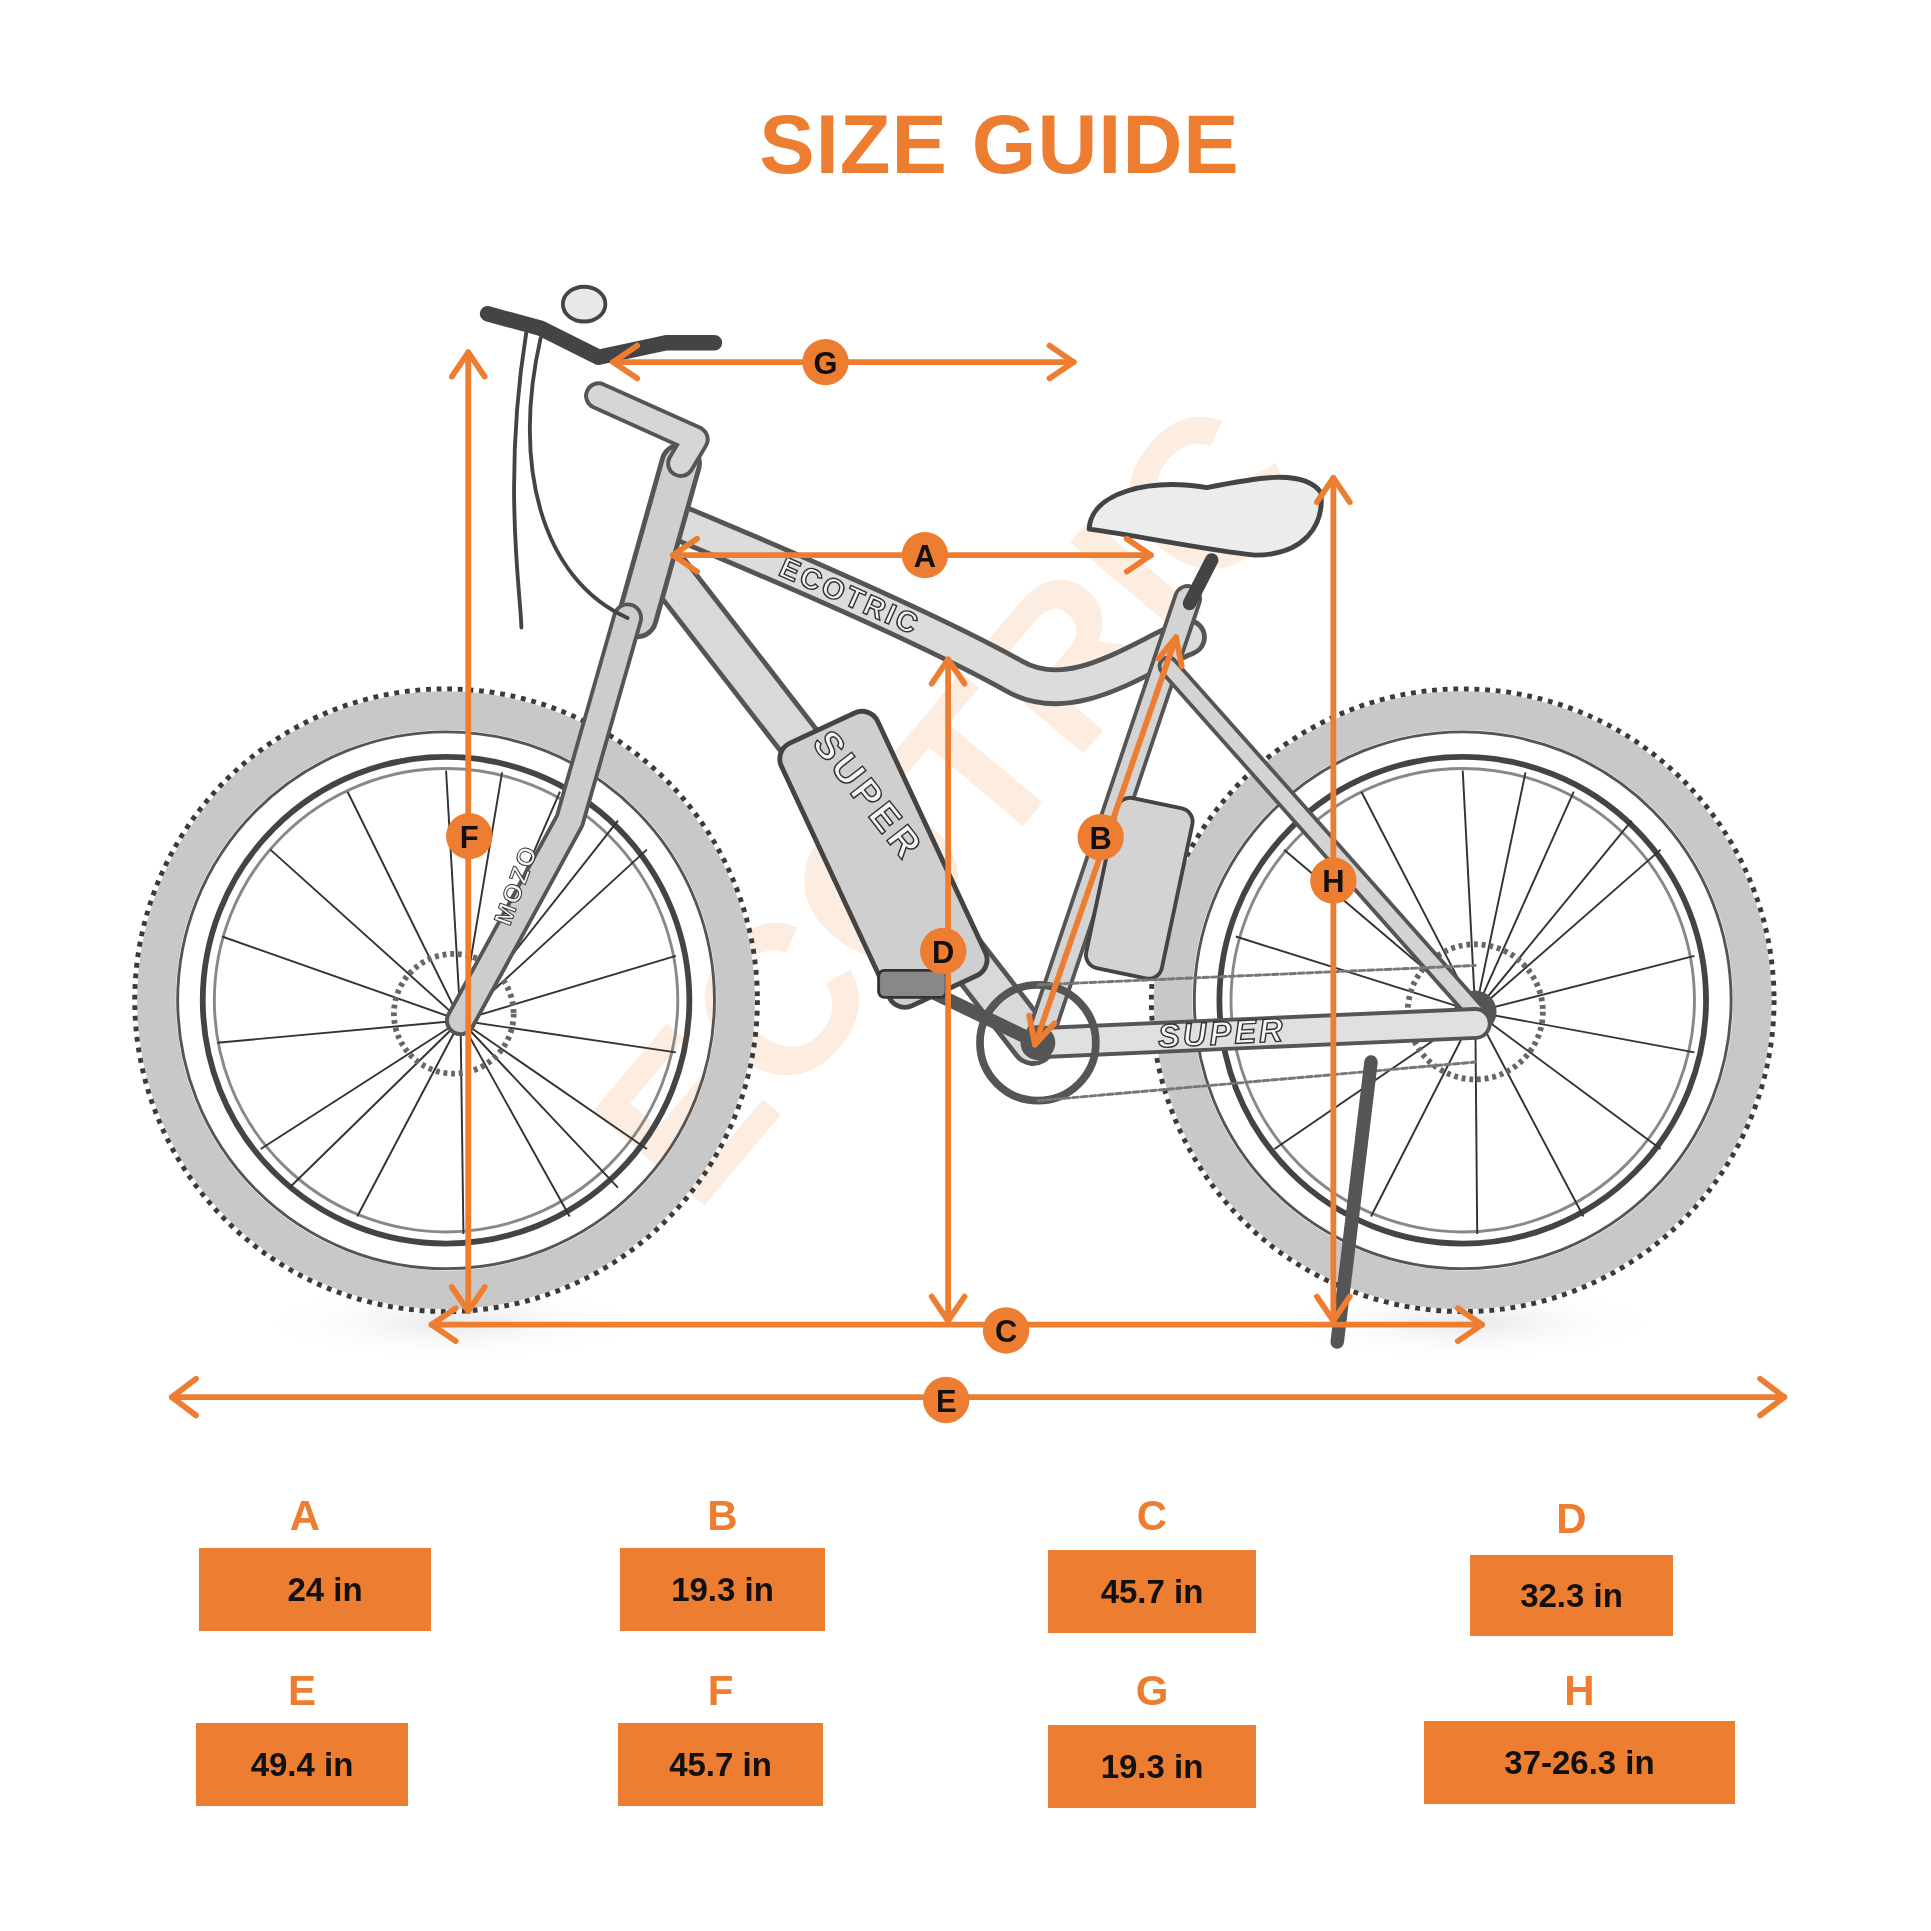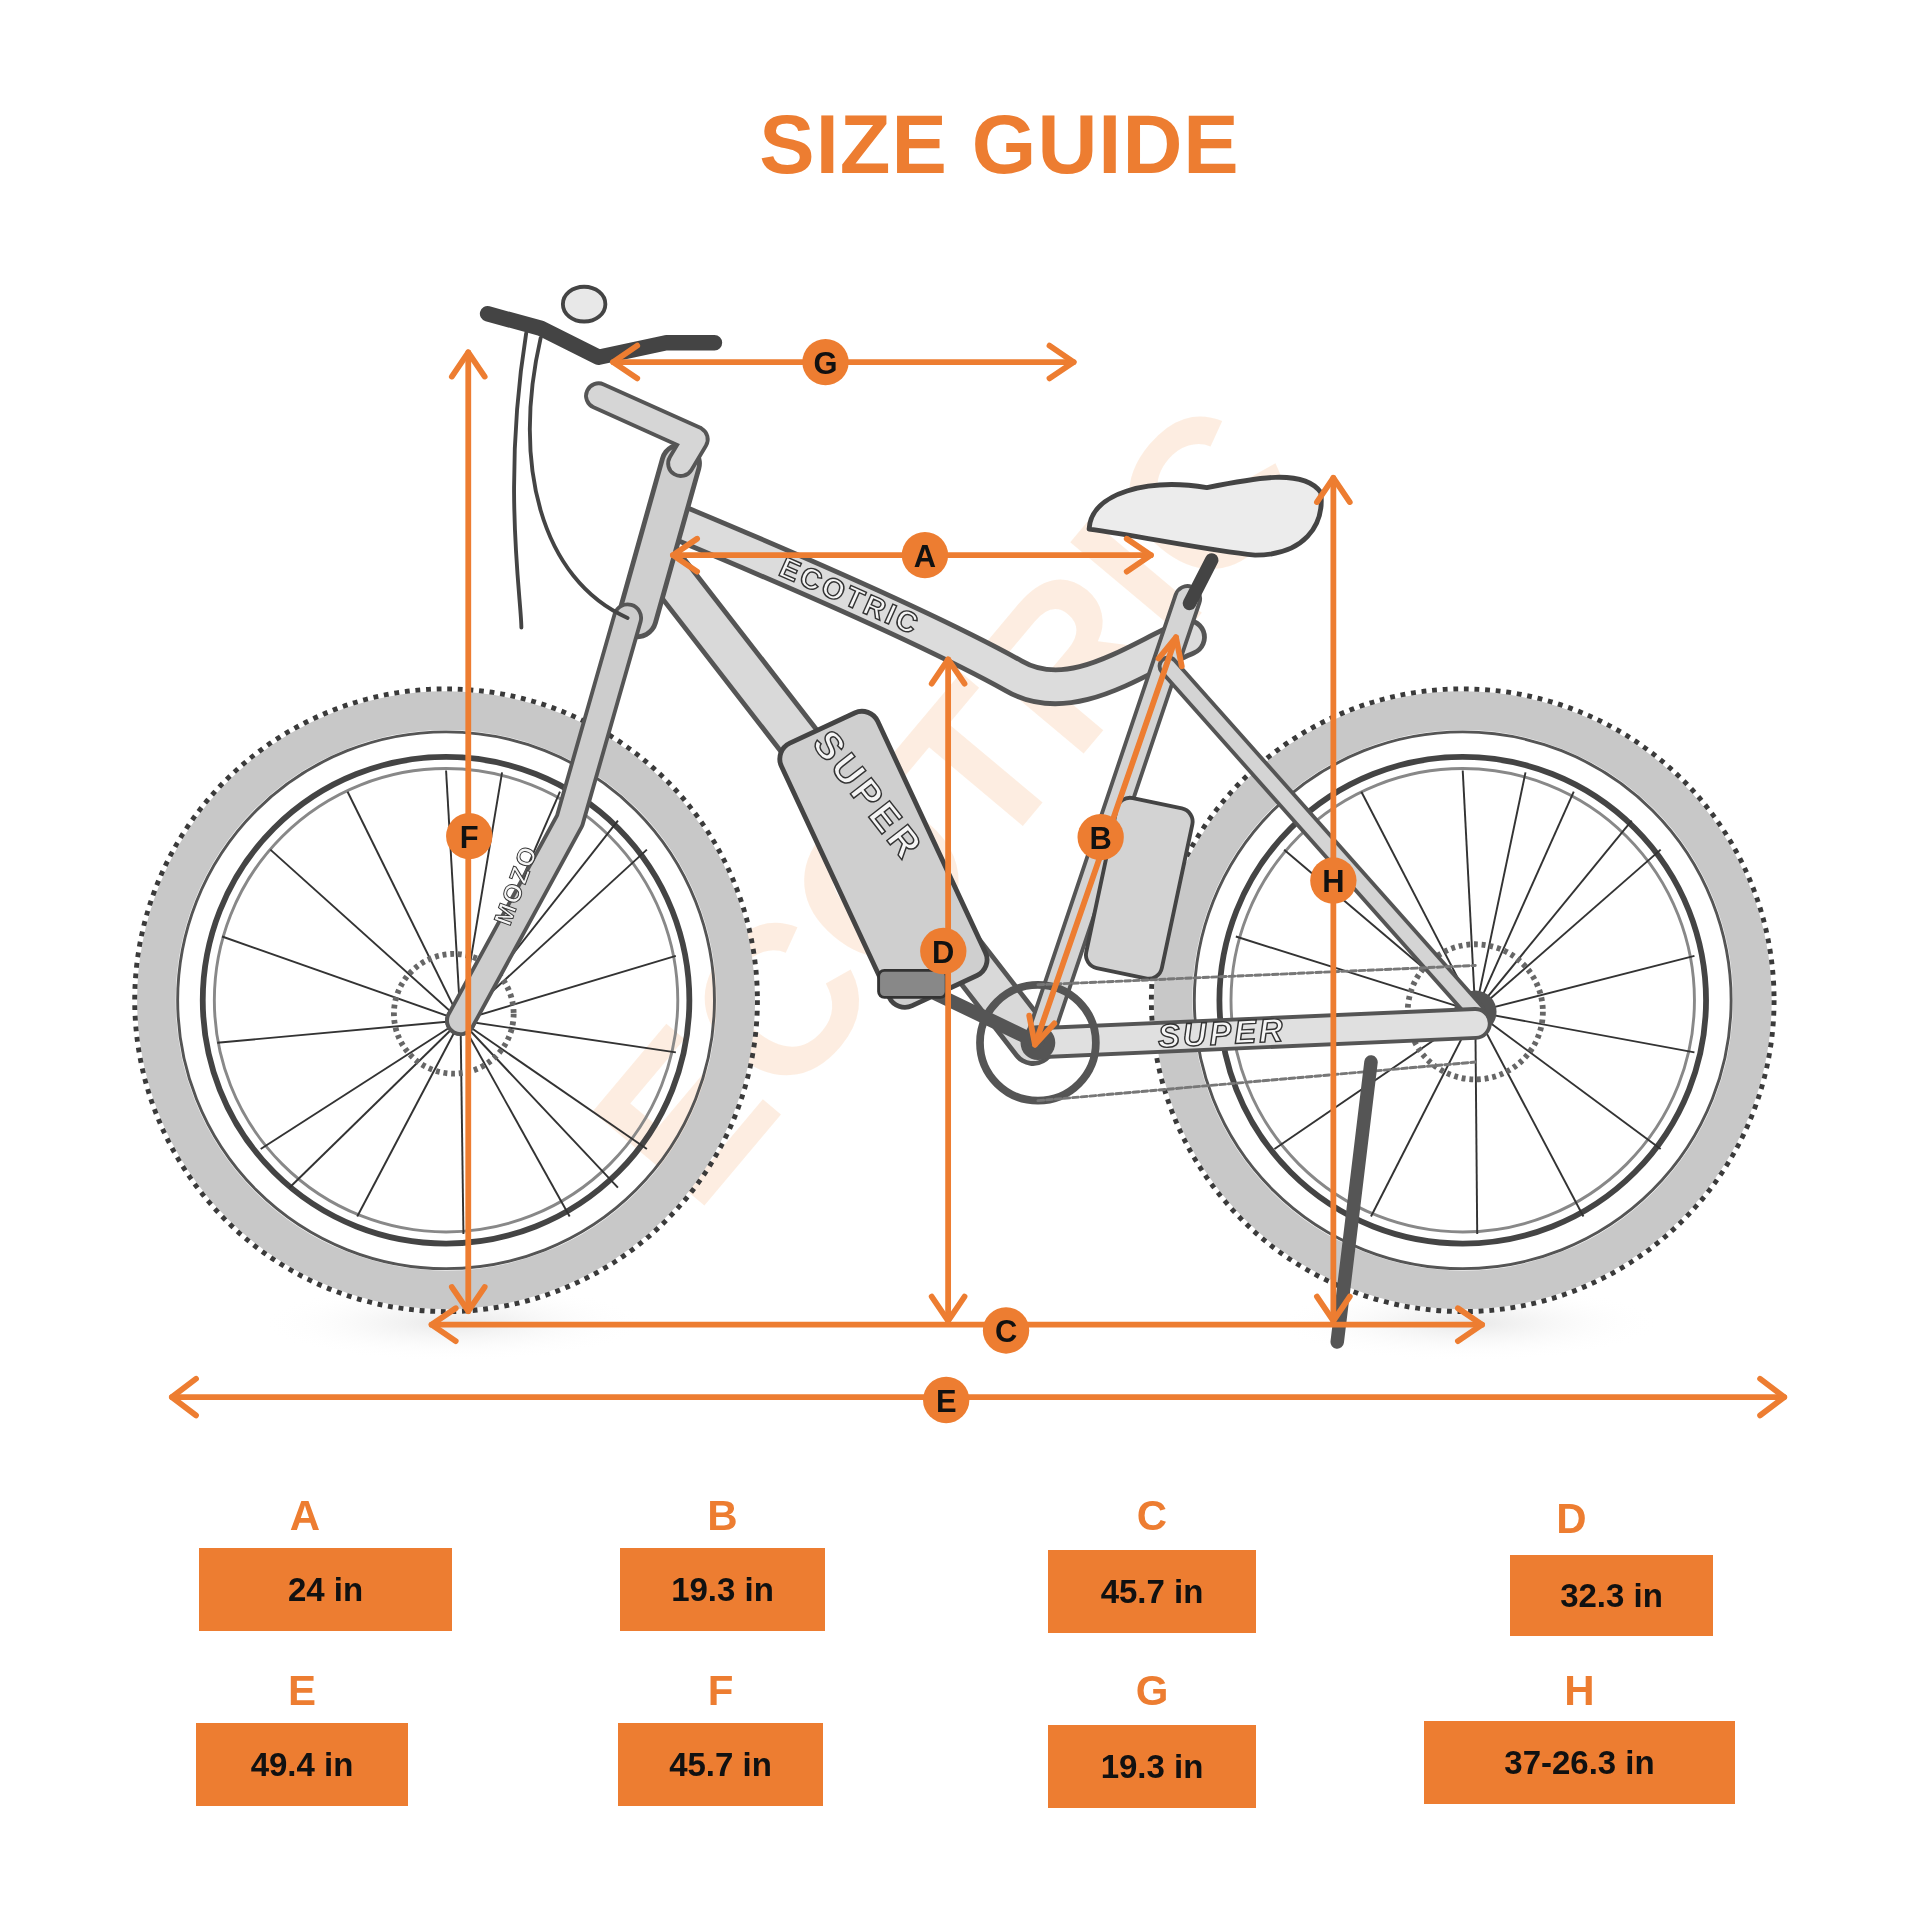--- a/index.html
+++ b/index.html
@@ -246,33 +246,33 @@
   <g>
     <circle cx="980" cy="1450" r="24" fill="#ED7D31"></circle>
     <text class="marker-text" x="980" y="1462" text-anchor="middle" font-size="32" fill="#111">E</text>
   </g>
 </svg>
 
 <div>
 
   <div class="spec" style="left:199px; top:1492px; width:212px; height:140px;">
     <div class="spec-letter" style="top:0;">A</div>
-    <div class="spec-box" style="left:0; top:56px; width:253px; height:83px;">24 in</div>
+    <div class="spec-box" style="left:0; top:56px; width:212px; height:83px;padding-left:20px;">24 in</div>
   </div>
   <div class="spec" style="left:620px; top:1492px; width:205px; height:140px;">
     <div class="spec-letter" style="top:0;">B</div>
     <div class="spec-box" style="left:0; top:56px; width:205px; height:83px;">19.3 in</div>
   </div>
   <div class="spec" style="left:1048px; top:1492px; width:208px; height:143px;">
     <div class="spec-letter" style="top:0;">C</div>
     <div class="spec-box" style="left:0; top:58px; width:208px; height:83px;">45.7 in</div>
   </div>
   <div class="spec" style="left:1470px; top:1495px; width:203px; height:143px;">
     <div class="spec-letter" style="top:0;">D</div>
-    <div class="spec-box" style="left:0; top:60px; width:203px; height:81px;margin-left:40px;">32.3 in</div>
+    <div class="spec-box" style="left:0; top:60px; width:203px; height:81px;">32.3 in</div>
   </div>
 
   <div class="spec" style="left:196px; top:1667px; width:212px; height:140px;">
     <div class="spec-letter" style="top:0;">E</div>
     <div class="spec-box" style="left:0; top:56px; width:212px; height:83px;">49.4 in</div>
   </div>
   <div class="spec" style="left:618px; top:1667px; width:205px; height:140px;">
     <div class="spec-letter" style="top:0;">F</div>
     <div class="spec-box" style="left:0; top:56px; width:205px; height:83px;">45.7 in</div>
   </div>

